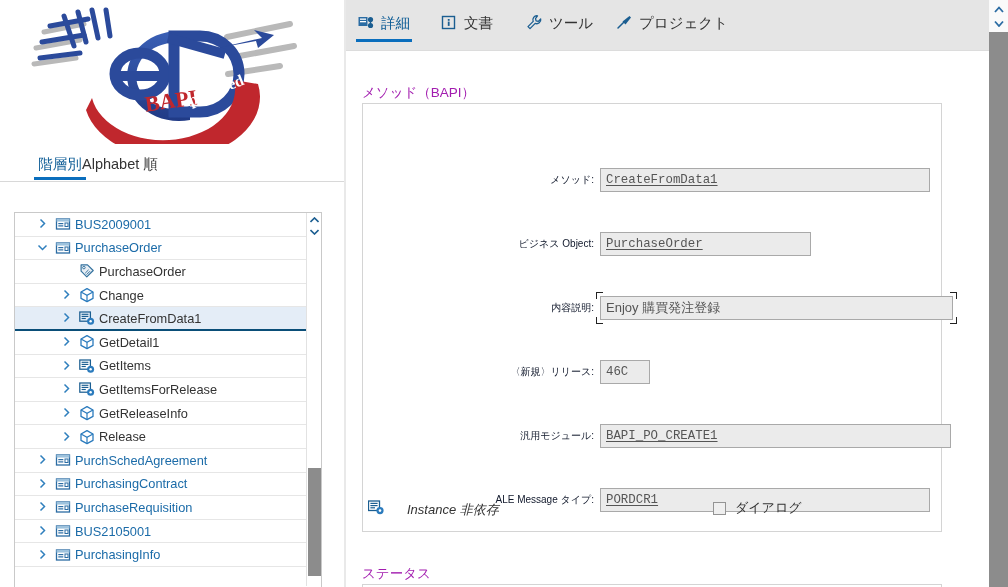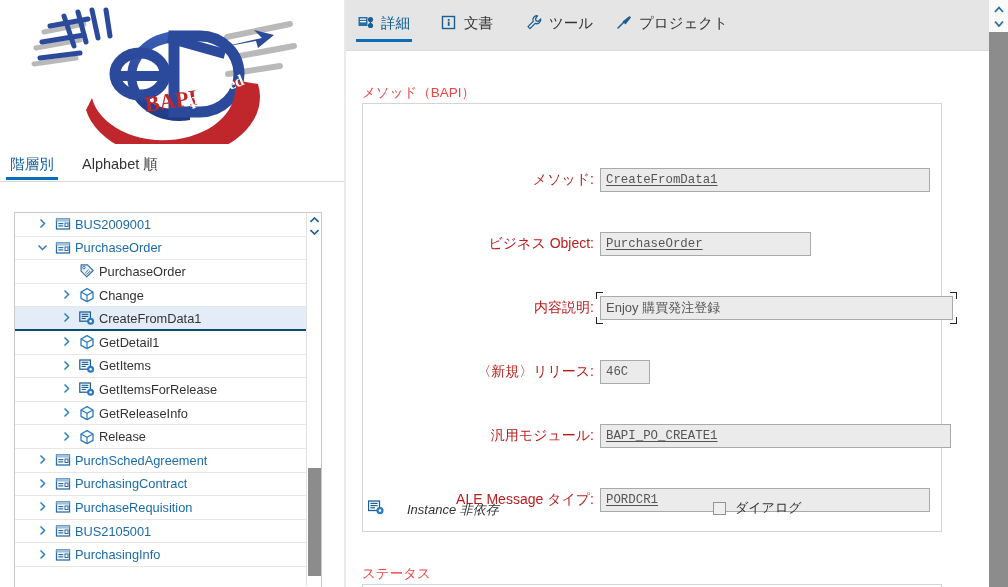--- a/index.html
+++ b/index.html
@@ -25,21 +25,21 @@
   #left-tabs {
     position: absolute; left: 0; top: 146px; width: 358px; height: 36px;
     background: #ffffff;
   }
   .ltab {
     position: absolute; top: 0; height: 36px;
     font-size: 14.5px; color: #333333;
     display: flex; align-items: center; cursor: default;
     white-space: nowrap;
   }
-  .ltab.active { color: #0a5a94; }
+  .ltab.active { color: #0a5a94; margin-left: 28px; }
   .ltab.active::after {
     content:''; position:absolute; left: 0; right: 0; bottom: 2px;
     height: 3px; background: #0a6ebd;
   }
   #ltab-0 { left: 6px; width: 52px; justify-content:center; }
   #ltab-1 { left: 82px; }
 
   #tabs-underline {
     position:absolute; left:0; top:181px; width:358px; height:1px; background:#d8d8d8;
   }
@@ -126,31 +126,31 @@
   #rtab-divider {
     position:absolute; left:0; top:50px; width:643px; height:1px; background:#dcdcdc;
   }
 
   #detail-scroll {
     position: absolute; left: 0; top: 51px; width: 643px; height: 536px;
     background: #ffffff; overflow: hidden;
   }
 
   .grp-title {
-    position:absolute; font-size: 13.5px; color: #ef4444; white-space:nowrap;
+    position:absolute; font-size: 13.5px; color: #a21caf; white-space:nowrap;
   }
   .grp-box {
     position:absolute; border: 1px solid #d4d4d4; background: #ffffff;
   }
 
   .frow { position: absolute; height: 24px; }
   .flabel {
     position: absolute; right: 0; top: 0; height: 24px;
     display:flex; align-items:center; justify-content:flex-end;
-    font-size: 14px; color: #b91c1c; white-space: nowrap;
+    font-size: 10px; color: #0f172a; white-space: nowrap;
   }
   .finput {
     position: absolute; top: 0; height: 24px;
     background: #ebebeb; border: 1px solid #a9a9a9;
     display: flex; align-items: center;
     padding-left: 5px;
     font-family: "Liberation Mono", monospace;
     font-size: 12.4px; color: #555555;
     overflow: hidden; white-space: nowrap;
   }

